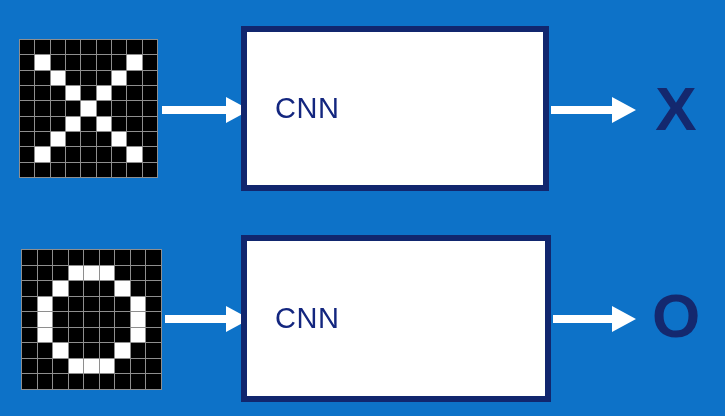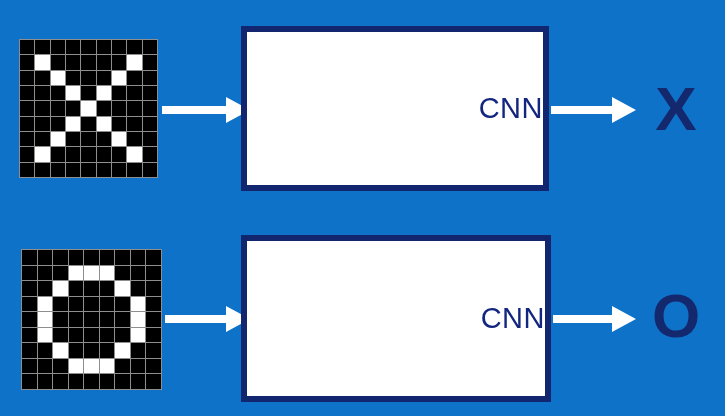--- a/index.html
+++ b/index.html
@@ -57,21 +57,21 @@
   }
 
   
   .cnn-box {
     position: absolute;
     background: #ffffff;
     border: 6px solid #11266e;
     box-sizing: border-box;
     display: flex;
     align-items: center;
-    justify-content: flex-end;
+    justify-content: flex-start;
     padding-left: 28px;
   }
   .cnn-box .cnn-label {
     color: #13267f;
     font-size: 29px;
     font-weight: 400;
     letter-spacing: 0.5px;
     line-height: 1;
     font-family: "Liberation Sans", sans-serif;
   }

